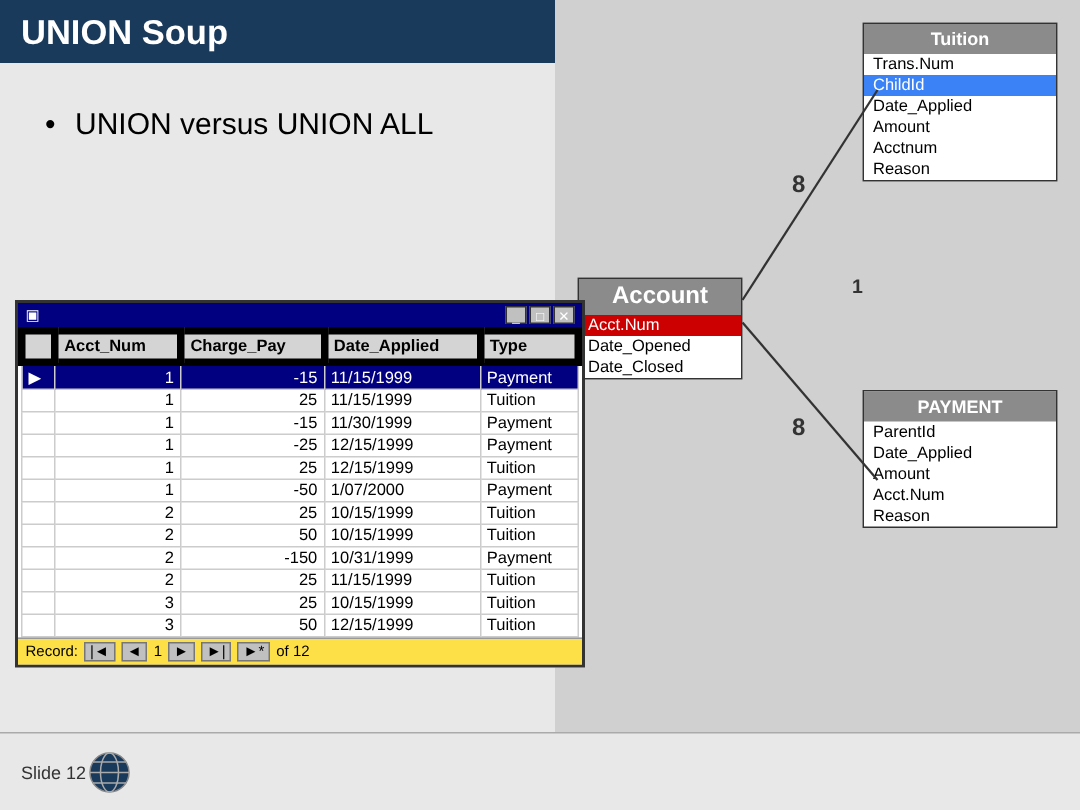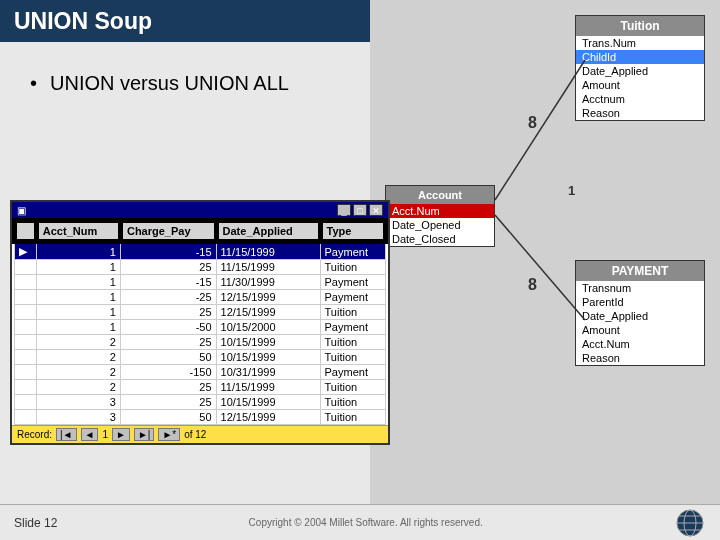--- a/index.html
+++ b/index.html
@@ -112,21 +112,21 @@
       position: absolute;
       top: 185px;
       left: 15px;
       width: 110px;
       border: 1px solid #333;
       background: white;
     }
     .account-box .box-header {
       background: #8B8B8B;
       color: white;
-      font-size: 11px;
+      font-size: 16px;
       font-weight: bold;
       padding: 3px 6px;
       text-align: center;
     }
     .account-box .box-field {
       font-size: 11px;
       padding: 1px 6px;
     }
     .account-box .box-field.highlighted {
       background: #cc0000;
@@ -219,27 +219,26 @@
       font-size: 10px;
       cursor: pointer;
     }
 
     
     .footer {
       position: absolute;
       bottom: 0;
       left: 0;
       right: 0;
-      height: 36px;
+      height: 52px;
       background: #e8e8e8;
       border-top: 1px solid #aaa;
       display: flex;
       align-items: center;
       padding: 0 14px;
-      justify-content: space-between;
     }
     .footer-slide {
       font-size: 12px;
       color: #333;
     }
     .footer-copy {
       font-size: 10px;
       color: #666;
     }
     .footer-globe {
@@ -272,21 +271,20 @@
     <div class="box-field">Trans.Num</div>
     <div class="box-field highlighted">ChildId</div>
     <div class="box-field">Date_Applied</div>
     <div class="box-field">Amount</div>
     <div class="box-field">Acctnum</div>
     <div class="box-field">Reason</div>
   </div>
 
   <div class="payment-box">
     <div class="box-header">PAYMENT</div>
-    <div class="box-field">Transnum</div>
     <div class="box-field">ParentId</div>
     <div class="box-field">Date_Applied</div>
     <div class="box-field">Amount</div>
     <div class="box-field">Acct.Num</div>
     <div class="box-field">Reason</div>
   </div>
 
   <div class="account-box">
     <div class="box-header">Account</div>
     <div class="box-field highlighted">Acct.Num</div>
@@ -361,21 +359,21 @@
           <td></td>
           <td class="num">1</td>
           <td class="num">25</td>
           <td>12/15/1999</td>
           <td>Tuition</td>
         </tr>
         <tr>
           <td></td>
           <td class="num">1</td>
           <td class="num">-50</td>
-          <td>10/15/2000</td>
+          <td>1/07/2000</td>
           <td>Payment</td>
         </tr>
         <tr>
           <td></td>
           <td class="num">2</td>
           <td class="num">25</td>
           <td>10/15/1999</td>
           <td>Tuition</td>
         </tr>
         <tr>
@@ -422,21 +420,20 @@
     <span>1</span>
     <button class="nav-btn">►</button>
     <button class="nav-btn">►|</button>
     <button class="nav-btn">►*</button>
     <span>of 12</span>
   </div>
 </div>
 
 <div class="footer">
   <span class="footer-slide">Slide 12</span>
-  <span class="footer-copy">Copyright © 2004 Millet Software. All rights reserved.</span>
   <svg class="footer-globe" viewBox="0 0 32 32">
     <circle cx="16" cy="16" r="13" fill="#1a3a5c" stroke="#888" stroke-width="1"></circle>
     <ellipse cx="16" cy="16" rx="6" ry="13" fill="none" stroke="#aaa" stroke-width="1"></ellipse>
     <line x1="3" y1="16" x2="29" y2="16" stroke="#aaa" stroke-width="1"></line>
     <line x1="5" y1="9" x2="27" y2="9" stroke="#aaa" stroke-width="1"></line>
     <line x1="5" y1="23" x2="27" y2="23" stroke="#aaa" stroke-width="1"></line>
   </svg>
 </div>
 
 </body></html>

